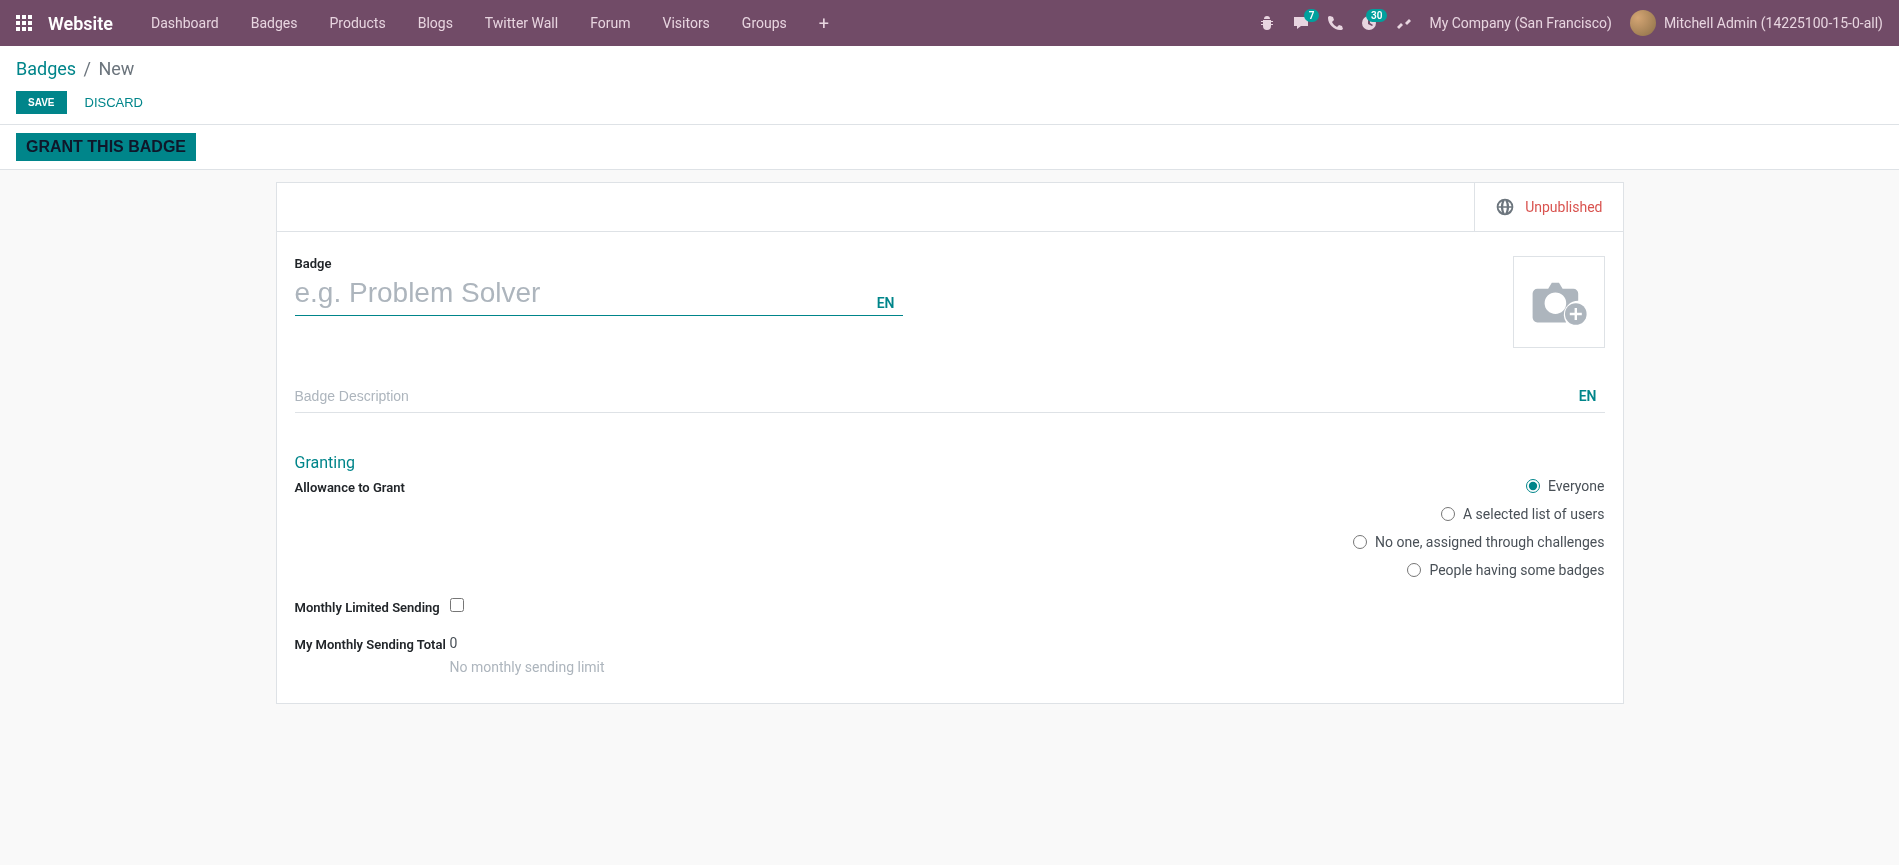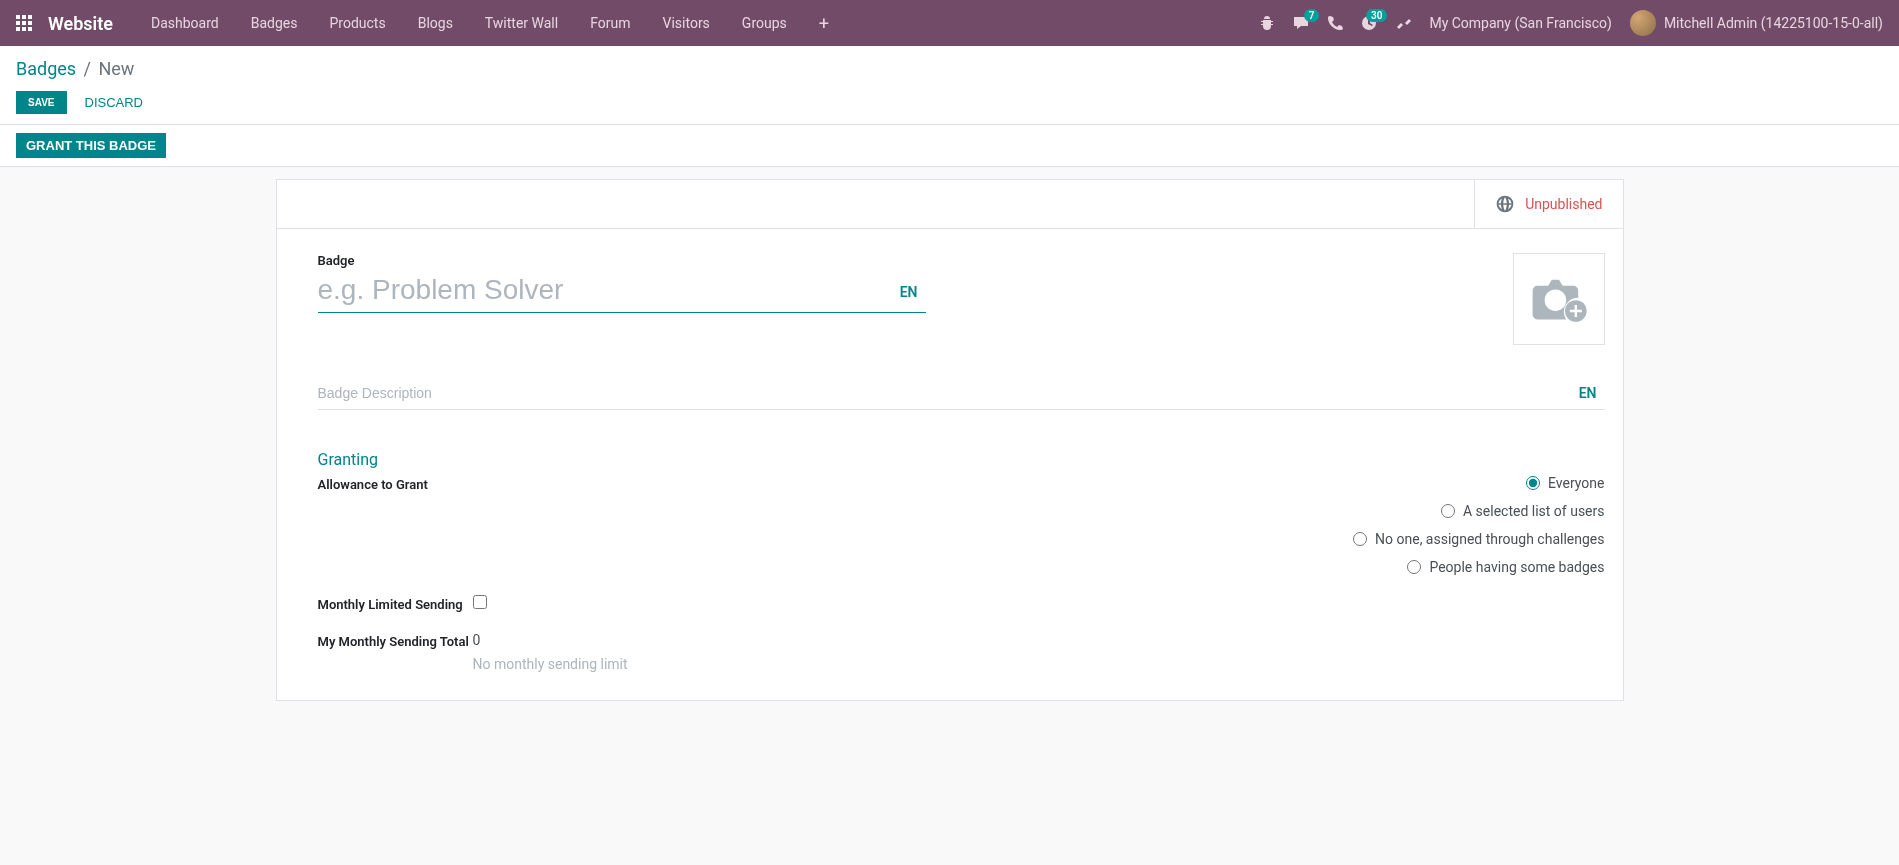--- a/index.html
+++ b/index.html
@@ -28,38 +28,38 @@
 .breadcrumb { font-size: 18px; margin-bottom: 10px; }
 .breadcrumb a { color: #00858a; text-decoration: none; cursor: pointer; }
 .breadcrumb-sep { color: #6c757d; margin: 0 3px; }
 .breadcrumb-current { color: #6c757d; }
 .control-buttons { display: flex; gap: 8px; align-items: center; }
 .btn-save { background: #00858a; color: #fff; border: none; padding: 6px 12px; font-weight: 600; font-size: 10px; cursor: pointer; text-transform: uppercase; }
 .btn-discard { background: none; border: none; color: #00858a; font-weight: 500; padding: 6px 10px; font-size: 13px; cursor: pointer; text-transform: uppercase; }
 
 
 .status-bar { background: #fff; padding: 8px 16px; border-bottom: 1px solid #dee2e6; }
-.btn-grant { background: #00858a; color: #ffffff; border: none; padding: 5px 10px; font-weight: 600; font-size: 13px; cursor: pointer; text-transform: uppercase; }
+.btn-grant { background: #00858a; color: #0f172a; border: none; padding: 5px 10px; font-weight: 600; font-size: 16px; cursor: pointer; text-transform: uppercase; }
 
 
 .form-container { display: flex; justify-content: center; padding: 0; }
 .form-sheet { background: #fff; width: 1348px; margin-top: 12px; border: 1px solid #dee2e6; position: relative; }
 
 
 .button-box { display: flex; justify-content: flex-end; border-bottom: 1px solid #dee2e6; }
 .stat-button { border-left: 1px solid #dee2e6; padding: 14px 20px; display: flex; align-items: center; gap: 10px; cursor: pointer; min-width: 140px; }
 .stat-button svg { width: 20px; height: 20px; fill: #6c757d; }
 .stat-text { color: #d9534f; font-size: 14px; }
 
 
-.form-content { padding: 24px 18px; margin-left: 23px; }
+.form-content { padding: 24px 18px; }
 .title-row { display: flex; align-items: flex-start; gap: 20px; }
 .title-left { flex: 1; }
 .field-label { font-size: 13px; font-weight: 600; color: #212529; margin-bottom: 4px; display: block; }
-.badge-name-wrap { display: flex; align-items: center; gap: 12px; border-bottom: 1px solid #00858a; max-width: 608px; }
+.badge-name-wrap { display: flex; align-items: flex-end; gap: 12px; border-bottom: 1px solid #00858a; max-width: 608px; }
 .badge-name-input { border: none; font-size: 28px; padding: 2px 0 6px 0; width: 100%; outline: none; color: #495057; }
 .badge-name-input::placeholder { color: #adb5bd; }
 .lang-btn { color: #00858a; font-weight: 600; font-size: 14px; cursor: pointer; padding: 4px 8px; }
 .image-box { width: 92px; height: 92px; border: 1px solid #dee2e6; display: flex; align-items: center; justify-content: center; cursor: pointer; margin-left: auto; }
 .image-box svg { width: 60px; height: 48px; fill: #adb5bd; }
 
 .desc-row { margin-top: 36px; display: flex; align-items: flex-end; border-bottom: 1px solid #dee2e6; padding-bottom: 4px; }
 .desc-input { border: none; width: 100%; outline: none; font-size: 14px; color: #8b5cf6; padding: 4px 0; }
 .desc-input::placeholder { color: #adb5bd; }
 

